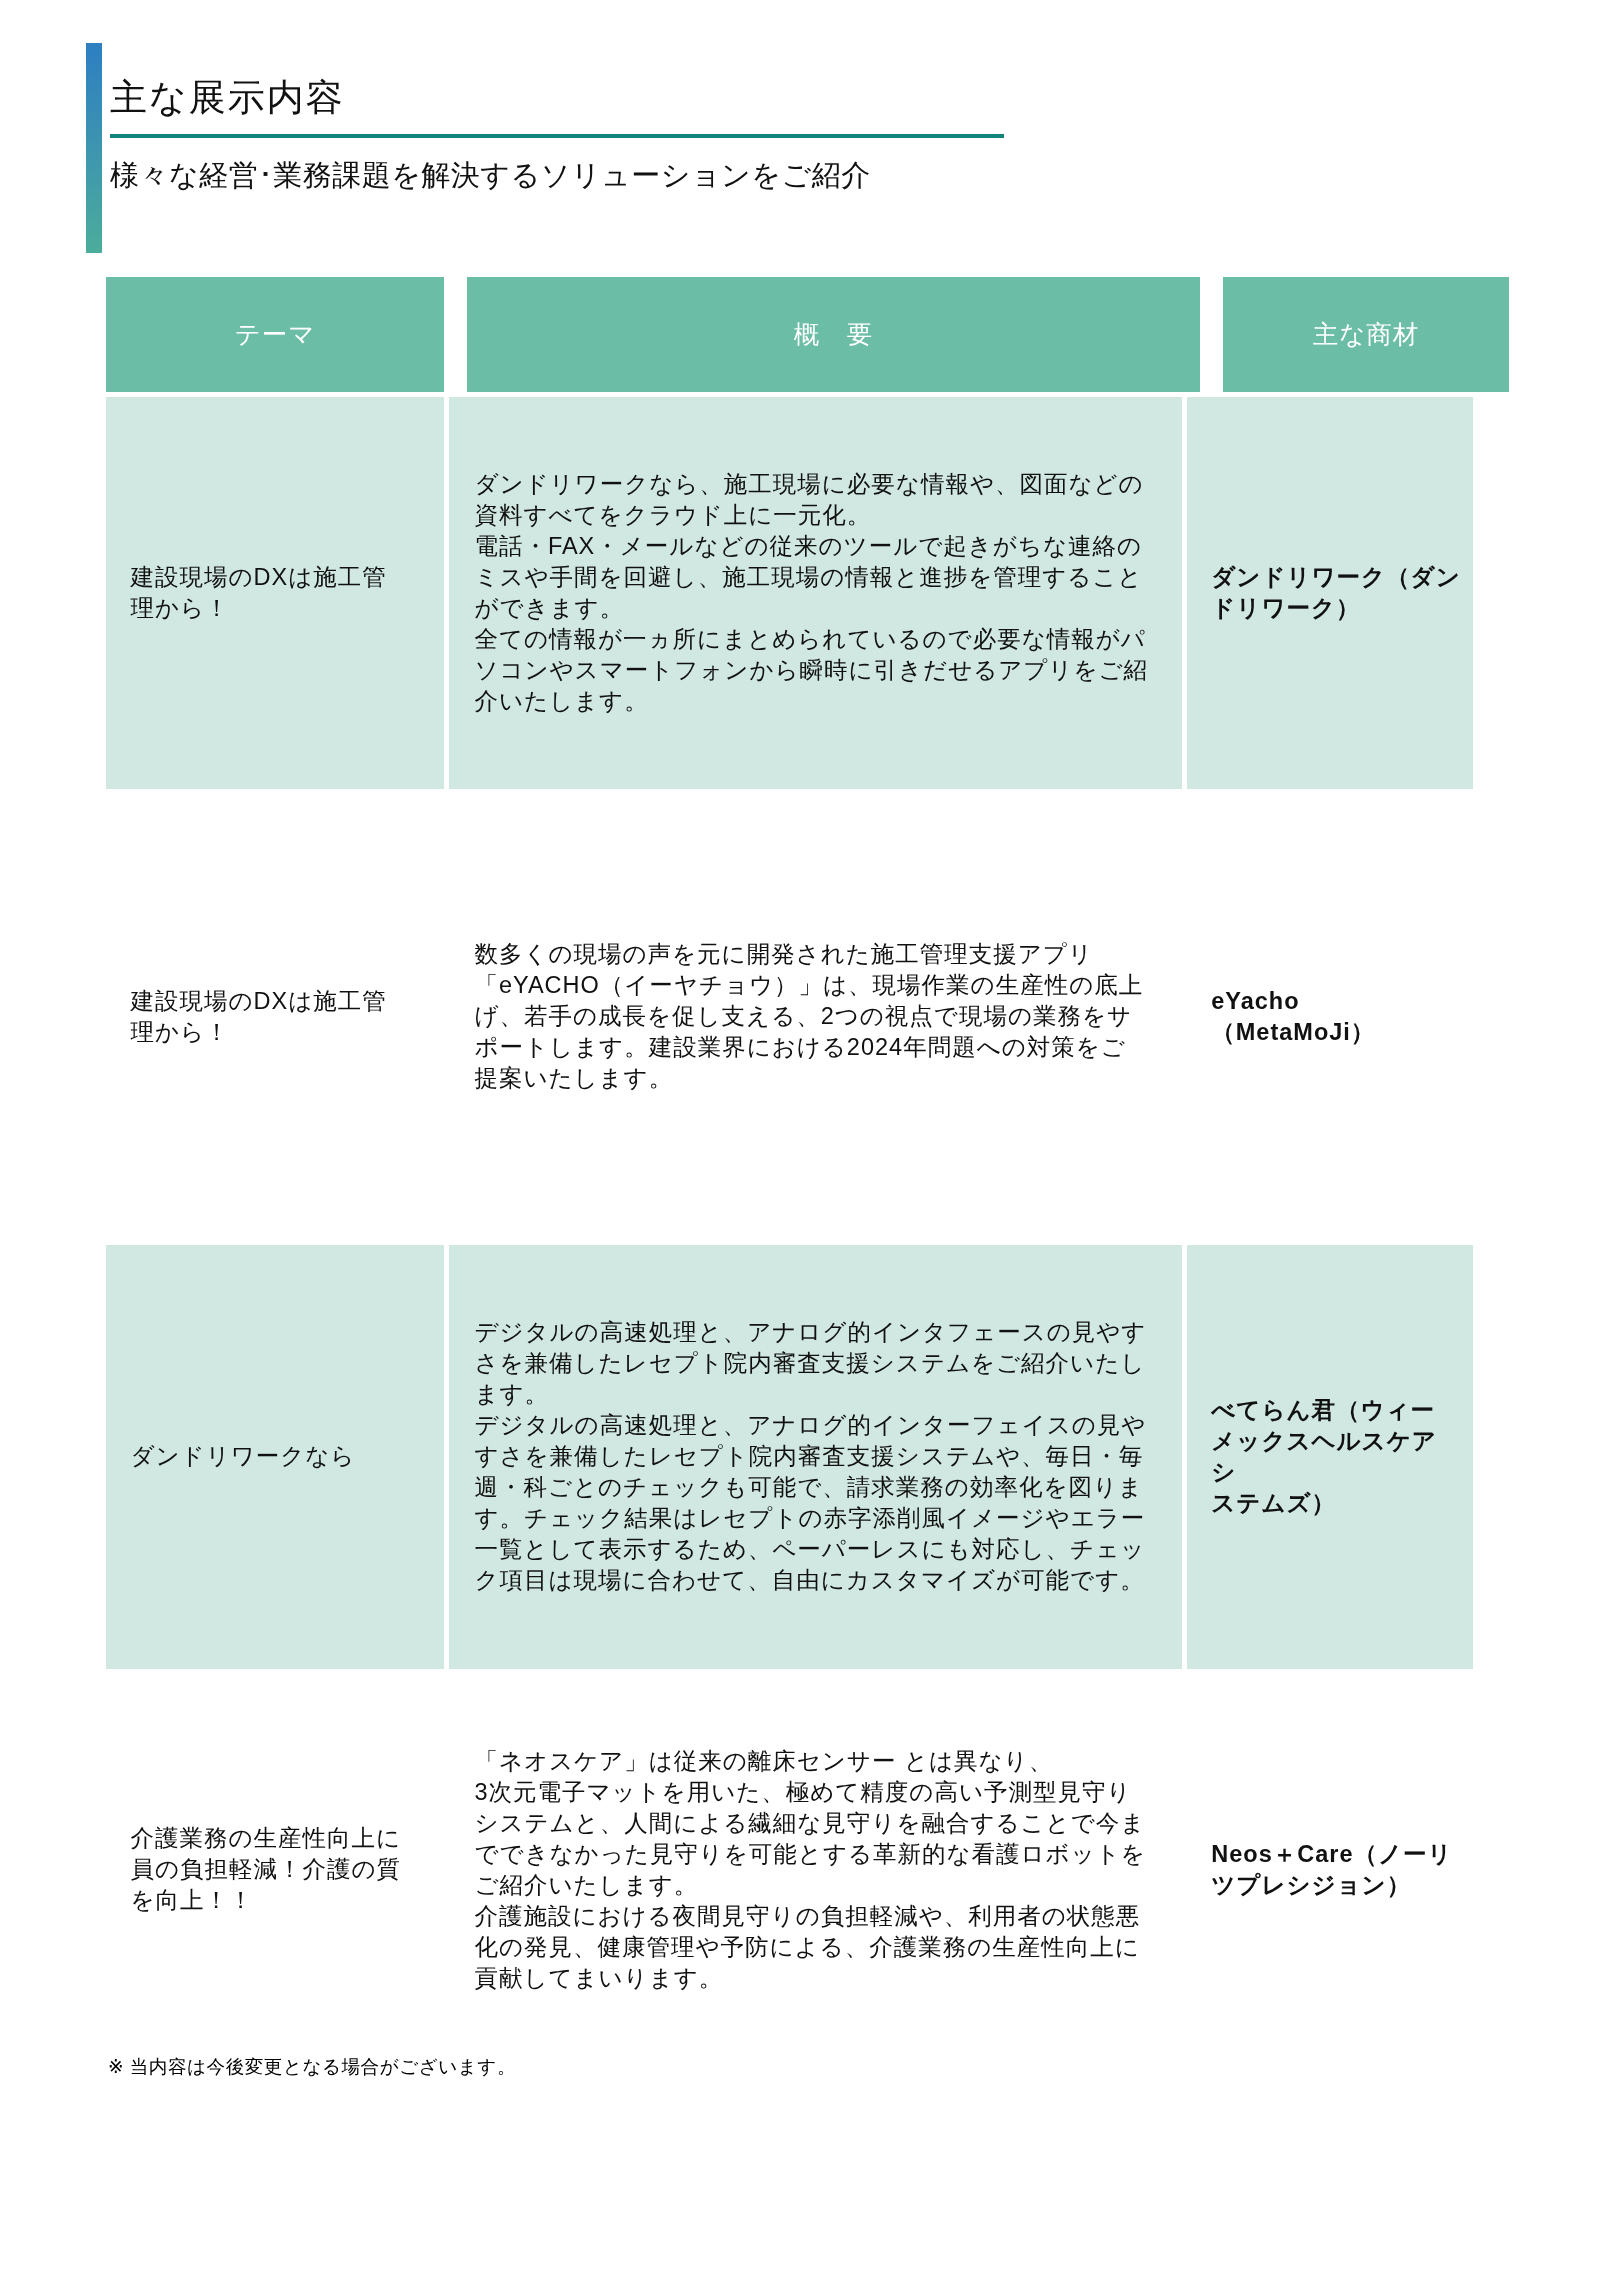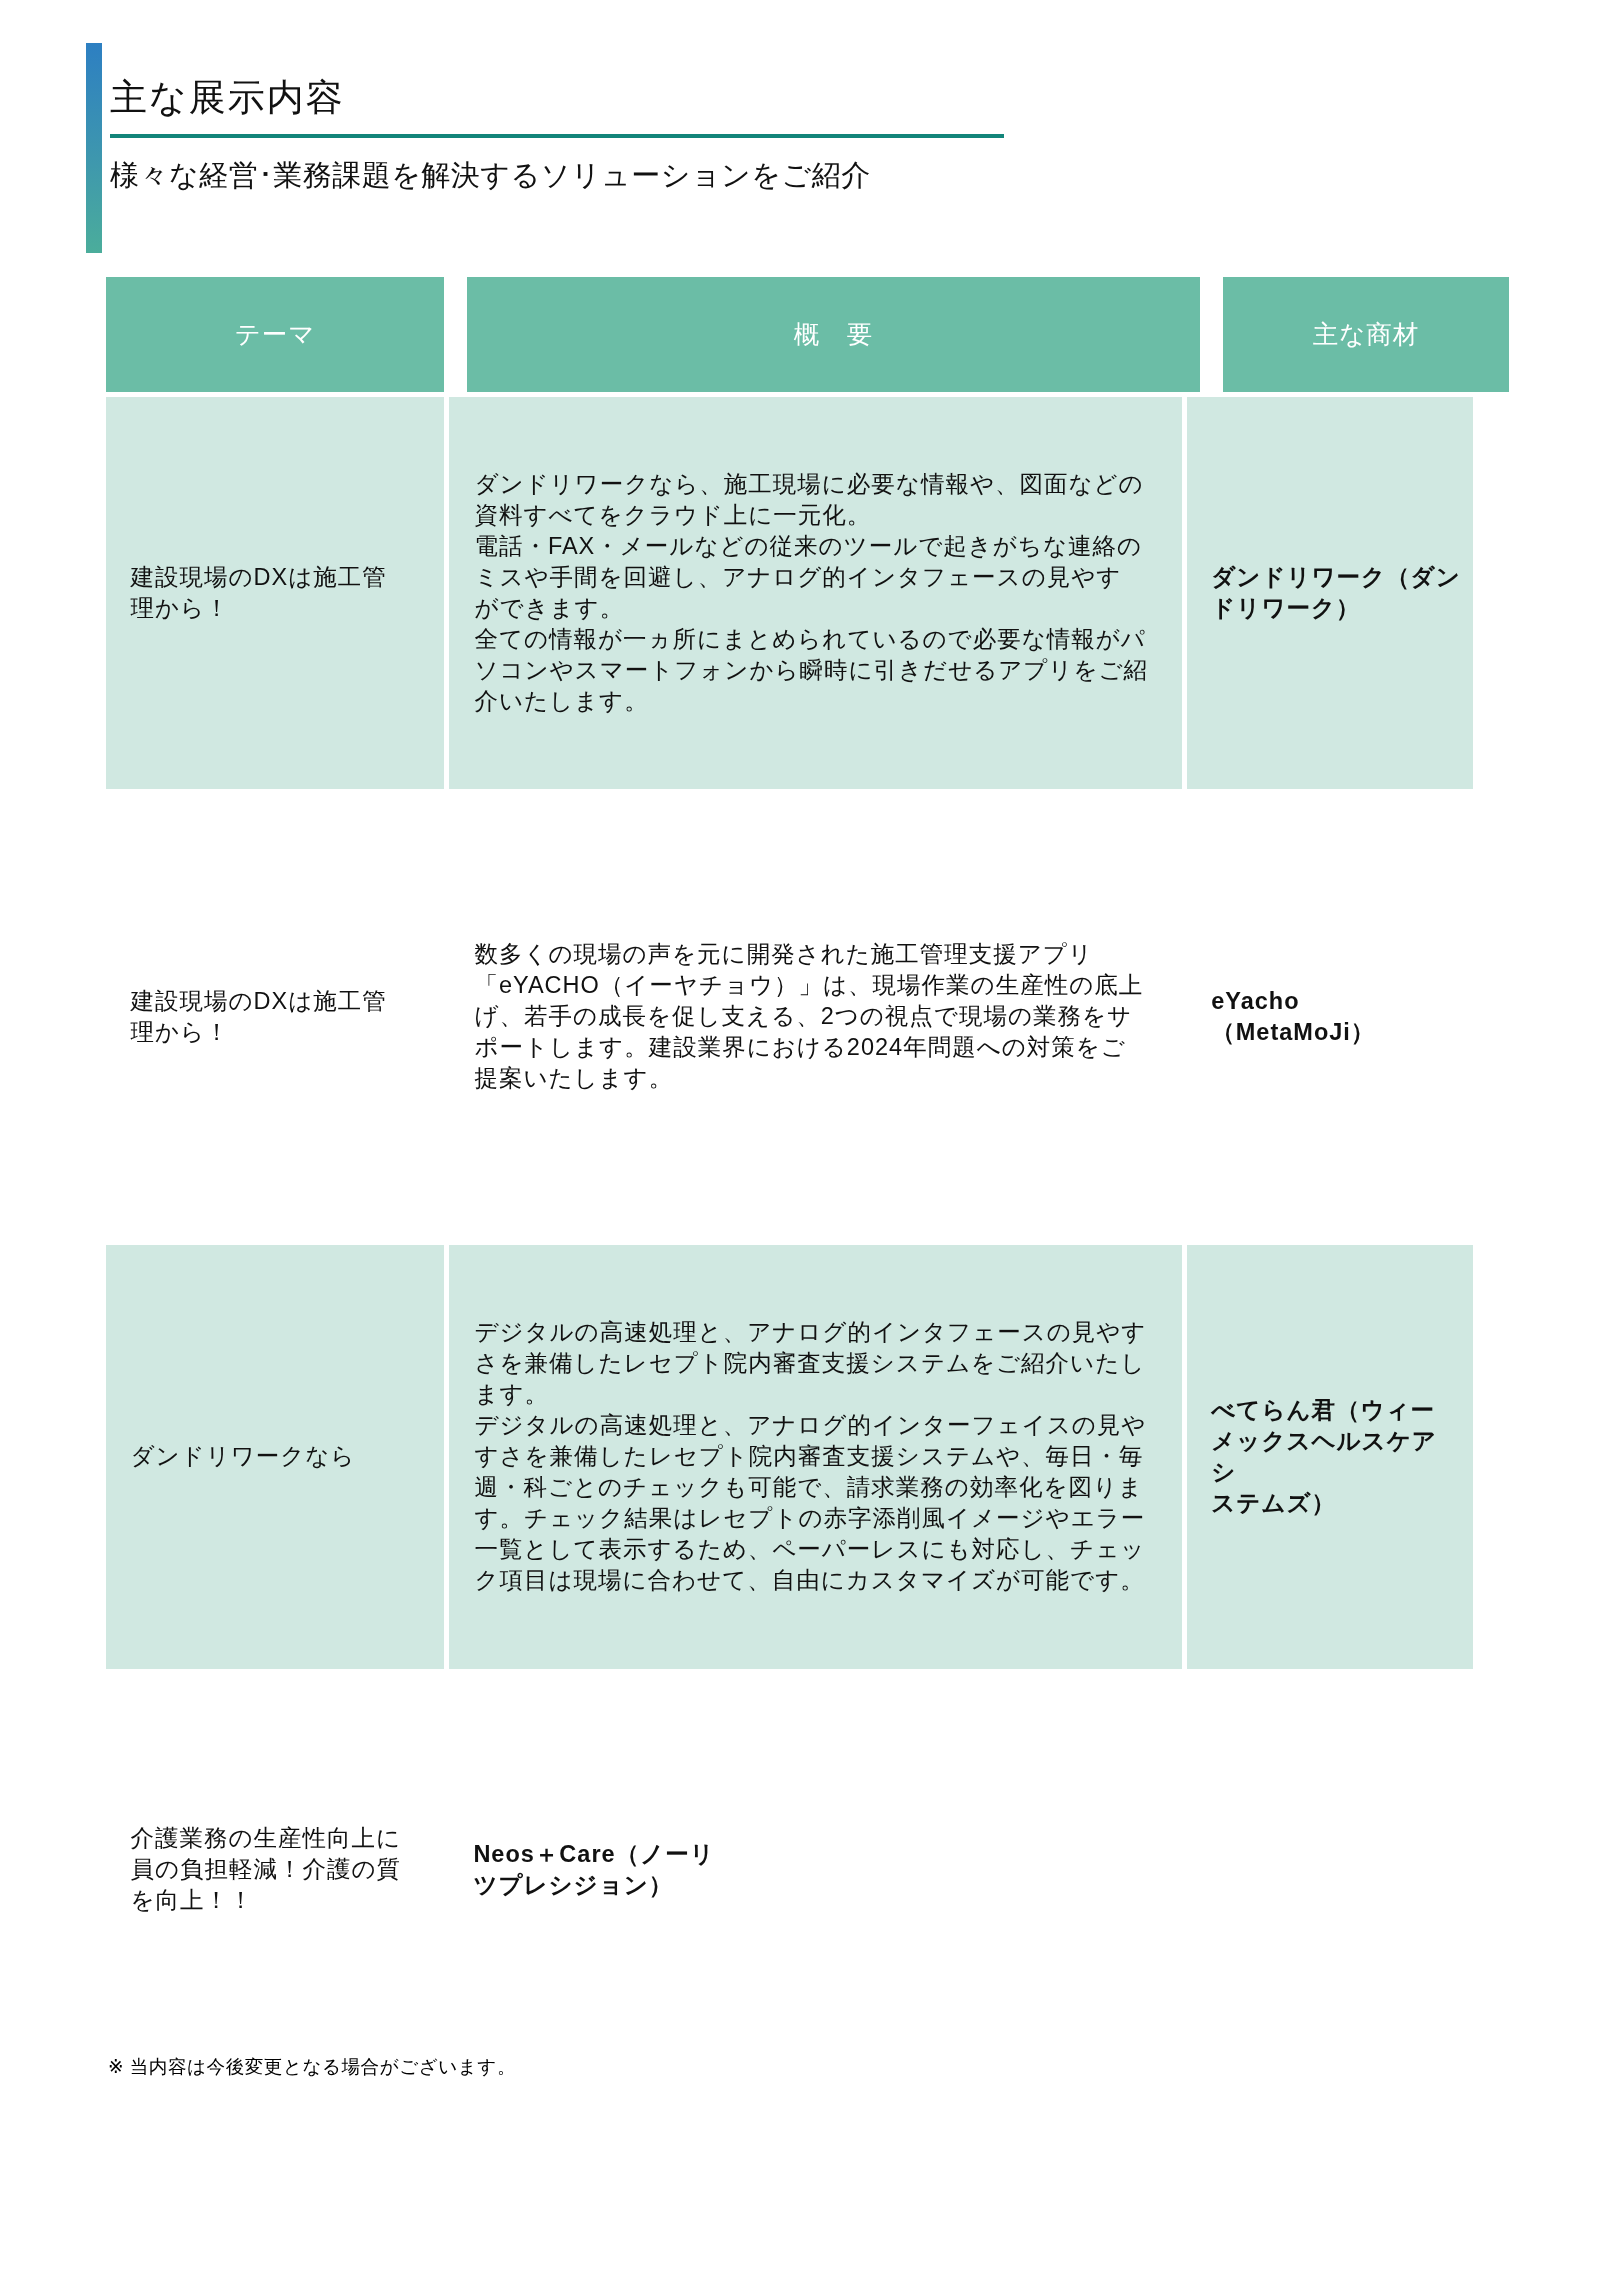--- a/index.html
+++ b/index.html
@@ -120,21 +120,21 @@
       <div class="th">概　要</div>
       <div class="th">主な商材</div>
     </div>
 
     <div class="grid-row row-1 filled">
       <div class="td theme">建設現場のDXは施工管
 理から！</div>
       <div class="td overview">ダンドリワークなら、施工現場に必要な情報や、図面などの
 資料すべてをクラウド上に一元化。
 電話・FAX・メールなどの従来のツールで起きがちな連絡の
-ミスや手間を回避し、アナログ的インタフェースの見やす
+ミスや手間を回避し、施工現場の情報と進捗を管理すること
 ができます。
 全ての情報が一ヵ所にまとめられているので必要な情報がパ
 ソコンやスマートフォンから瞬時に引きだせるアプリをご紹
 介いたします。</div>
       <div class="td product">ダンドリワーク（ダン
 ドリワーク）</div>
     </div>
 
     <div class="grid-row row-2 plain">
       <div class="td theme">建設現場のDXは施工管
@@ -160,20 +160,28 @@
 ク項目は現場に合わせて、自由にカスタマイズが可能です。</div>
       <div class="td product">べてらん君（ウィー
 メックスヘルスケアシ
 ステムズ）</div>
     </div>
 
     <div class="grid-row row-4 plain">
       <div class="td theme">介護業務の生産性向上に
 員の負担軽減！介護の質
 を向上！！</div>
+      <div class="td overview">「ネオスケア」は従来の離床センサー とは異なり、
+3次元電子マットを用いた、極めて精度の高い予測型見守り
+システムと、人間による繊細な見守りを融合することで今ま
+でできなかった見守りを可能とする革新的な看護ロボットを
+ご紹介いたします。
+介護施設における夜間見守りの負担軽減や、利用者の状態悪
+化の発見、健康管理や予防による、介護業務の生産性向上に
+貢献してまいります。</div>
       <div class="td product">Neos＋Care（ノーリ
 ツプレシジョン）</div>
     </div>
 
   </div>
 
   <p class="footnote">※ 当内容は今後変更となる場合がございます。</p>
 
 </div>
 

